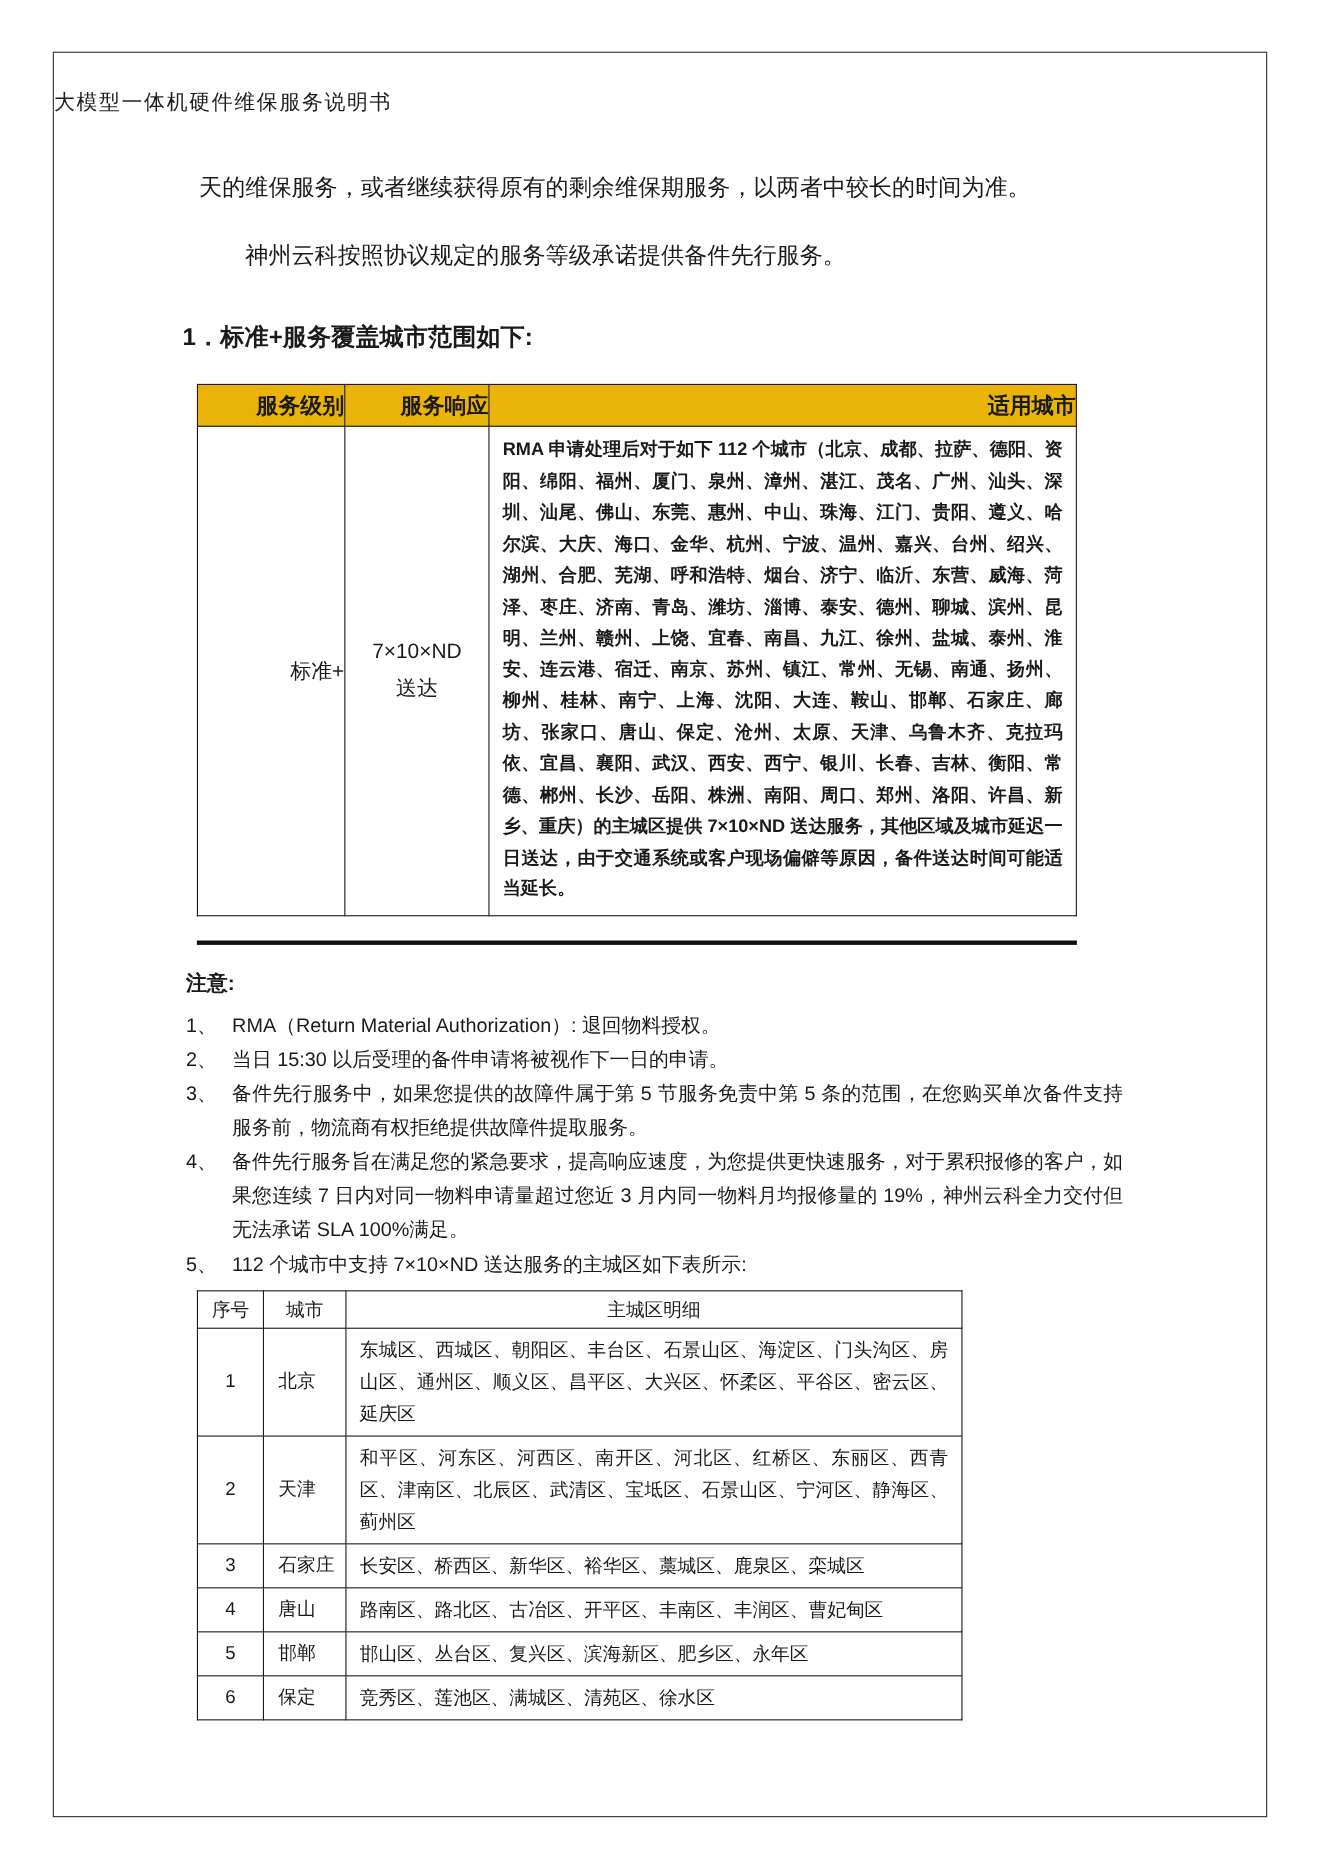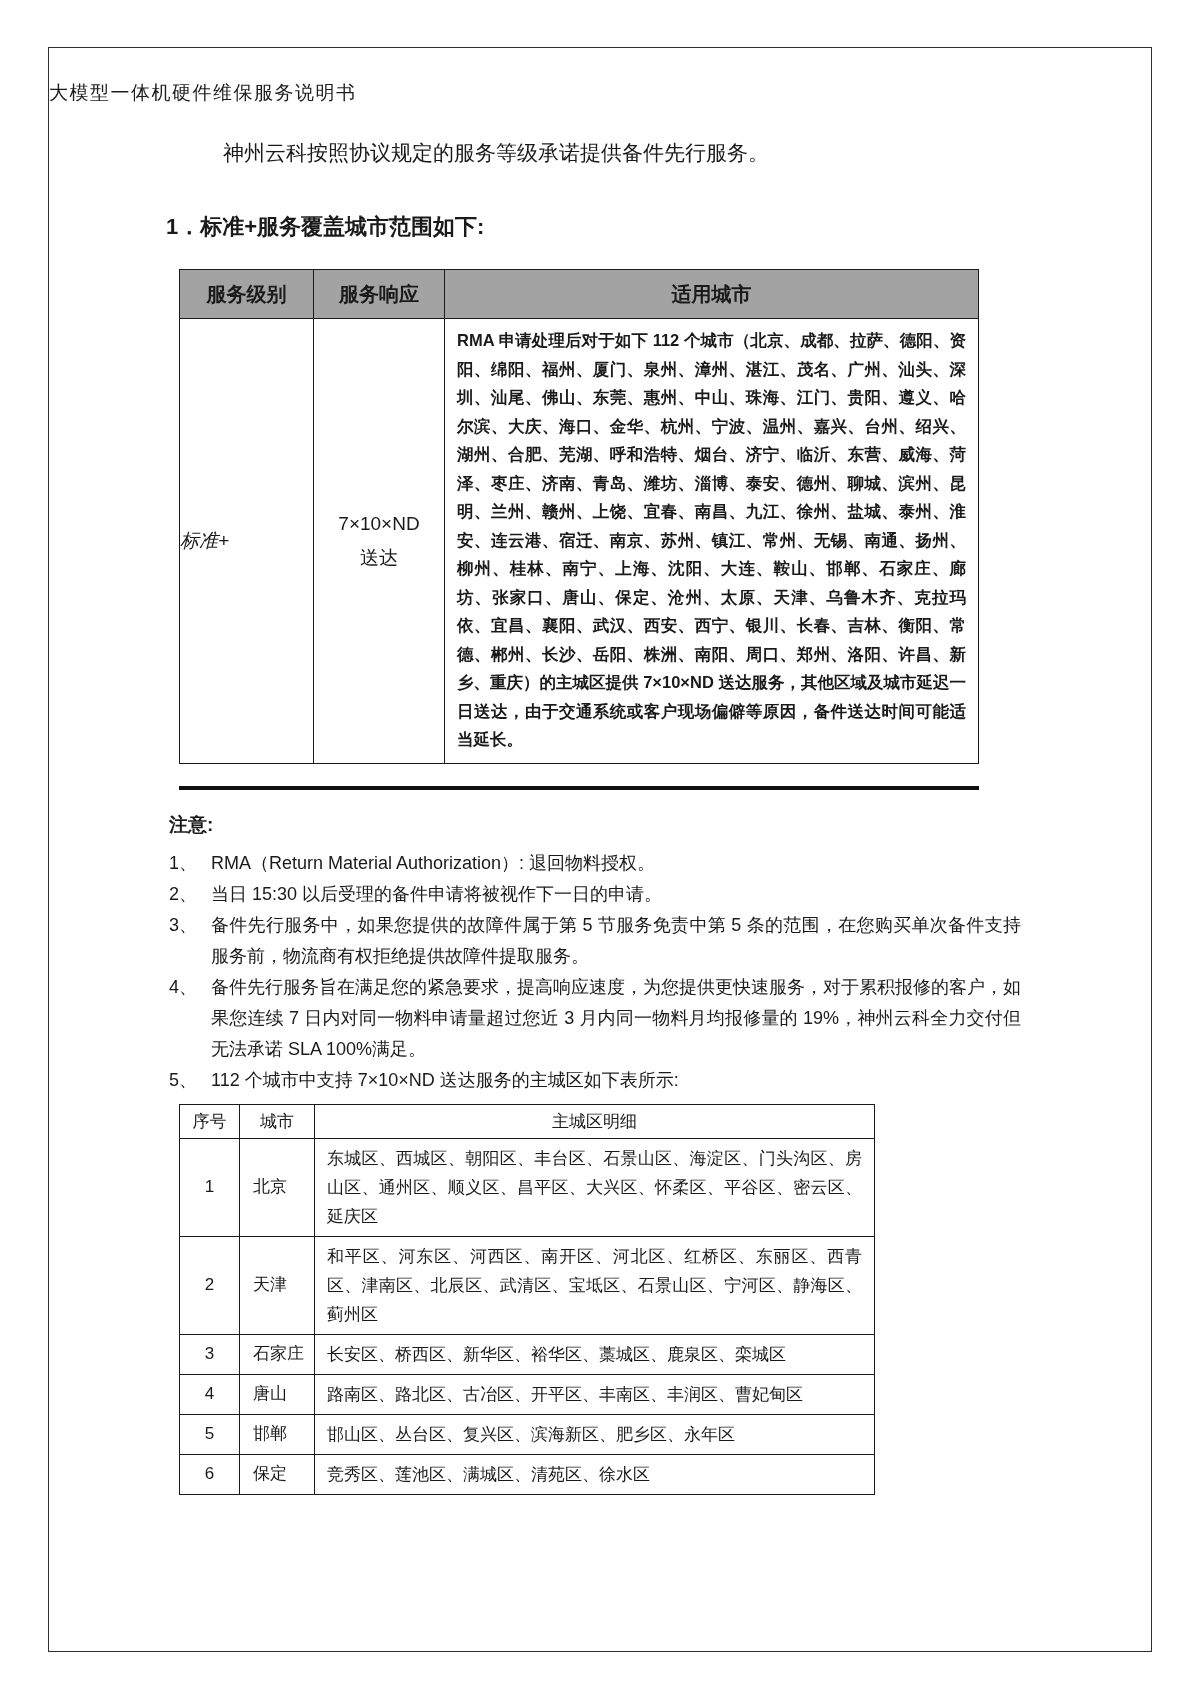--- a/index.html
+++ b/index.html
@@ -28,27 +28,27 @@
   .content { padding-left:117px; padding-right:100px; }
   .para-block { margin-left:15px; margin-right:70px; }
   .p1 { margin-top:50px; font-size:21px; line-height:30px; }
   .p2 { margin-top:32px; font-size:21px; line-height:30px; text-indent:2em; }
   .sec-heading { margin-top:44px; font-size:22px; font-weight:bold; }
 
   table { border-collapse:collapse; table-layout:fixed; }
   .t1 { margin-top:27px; margin-left:13px; width:800px; }
   .t1 th, .t1 td { border:1.5px solid #1a1a1a; }
   .t1 th {
-    background:#a3a3a3; font-size:20px; font-weight:bold;
-    height:49px; text-align:center; vertical-align:middle;
+    background:#eab308; font-size:20px; font-weight:bold;
+    height:38px; text-align:right; vertical-align:middle;
   }
   .t1 .col-level { width:134px; }
   .t1 .col-resp  { width:131px; }
   .t1 td { vertical-align:middle; }
-  .t1 .cell-level { text-align:left; font-size:19px;font-style:italic; }
+  .t1 .cell-level { text-align:right; font-size:19px; }
   .t1 .cell-resp  { text-align:center; font-size:19px; line-height:34px; }
   .t1 .cell-cities {
     font-size:16.5px; line-height:28.5px;
     padding:7px 12px 9px 12px;
     text-align:justify; text-justify:inter-ideograph;font-weight:bold;
   }
 
   .rule {
     margin-top:22px; margin-left:13px;
     width:800px; height:4px; background:#111111;
@@ -80,20 +80,21 @@
 </head>
 <body>
 
 <div class="frame">
 
   <div class="doc-header">大模型一体机硬件维保服务说明书</div>
 
   <div class="content">
 
     <div class="para-block">
+      <p class="p1">天的维保服务，或者继续获得原有的剩余维保期服务，以两者中较长的时间为准。</p>
       <p class="p2">神州云科按照协议规定的服务等级承诺提供备件先行服务。</p>
     </div>
 
     <h2 class="sec-heading">1．标准+服务覆盖城市范围如下:</h2>
 
     <table class="t1">
       <thead>
         <tr>
           <th class="col-level">服务级别</th>
           <th class="col-resp">服务响应</th>

